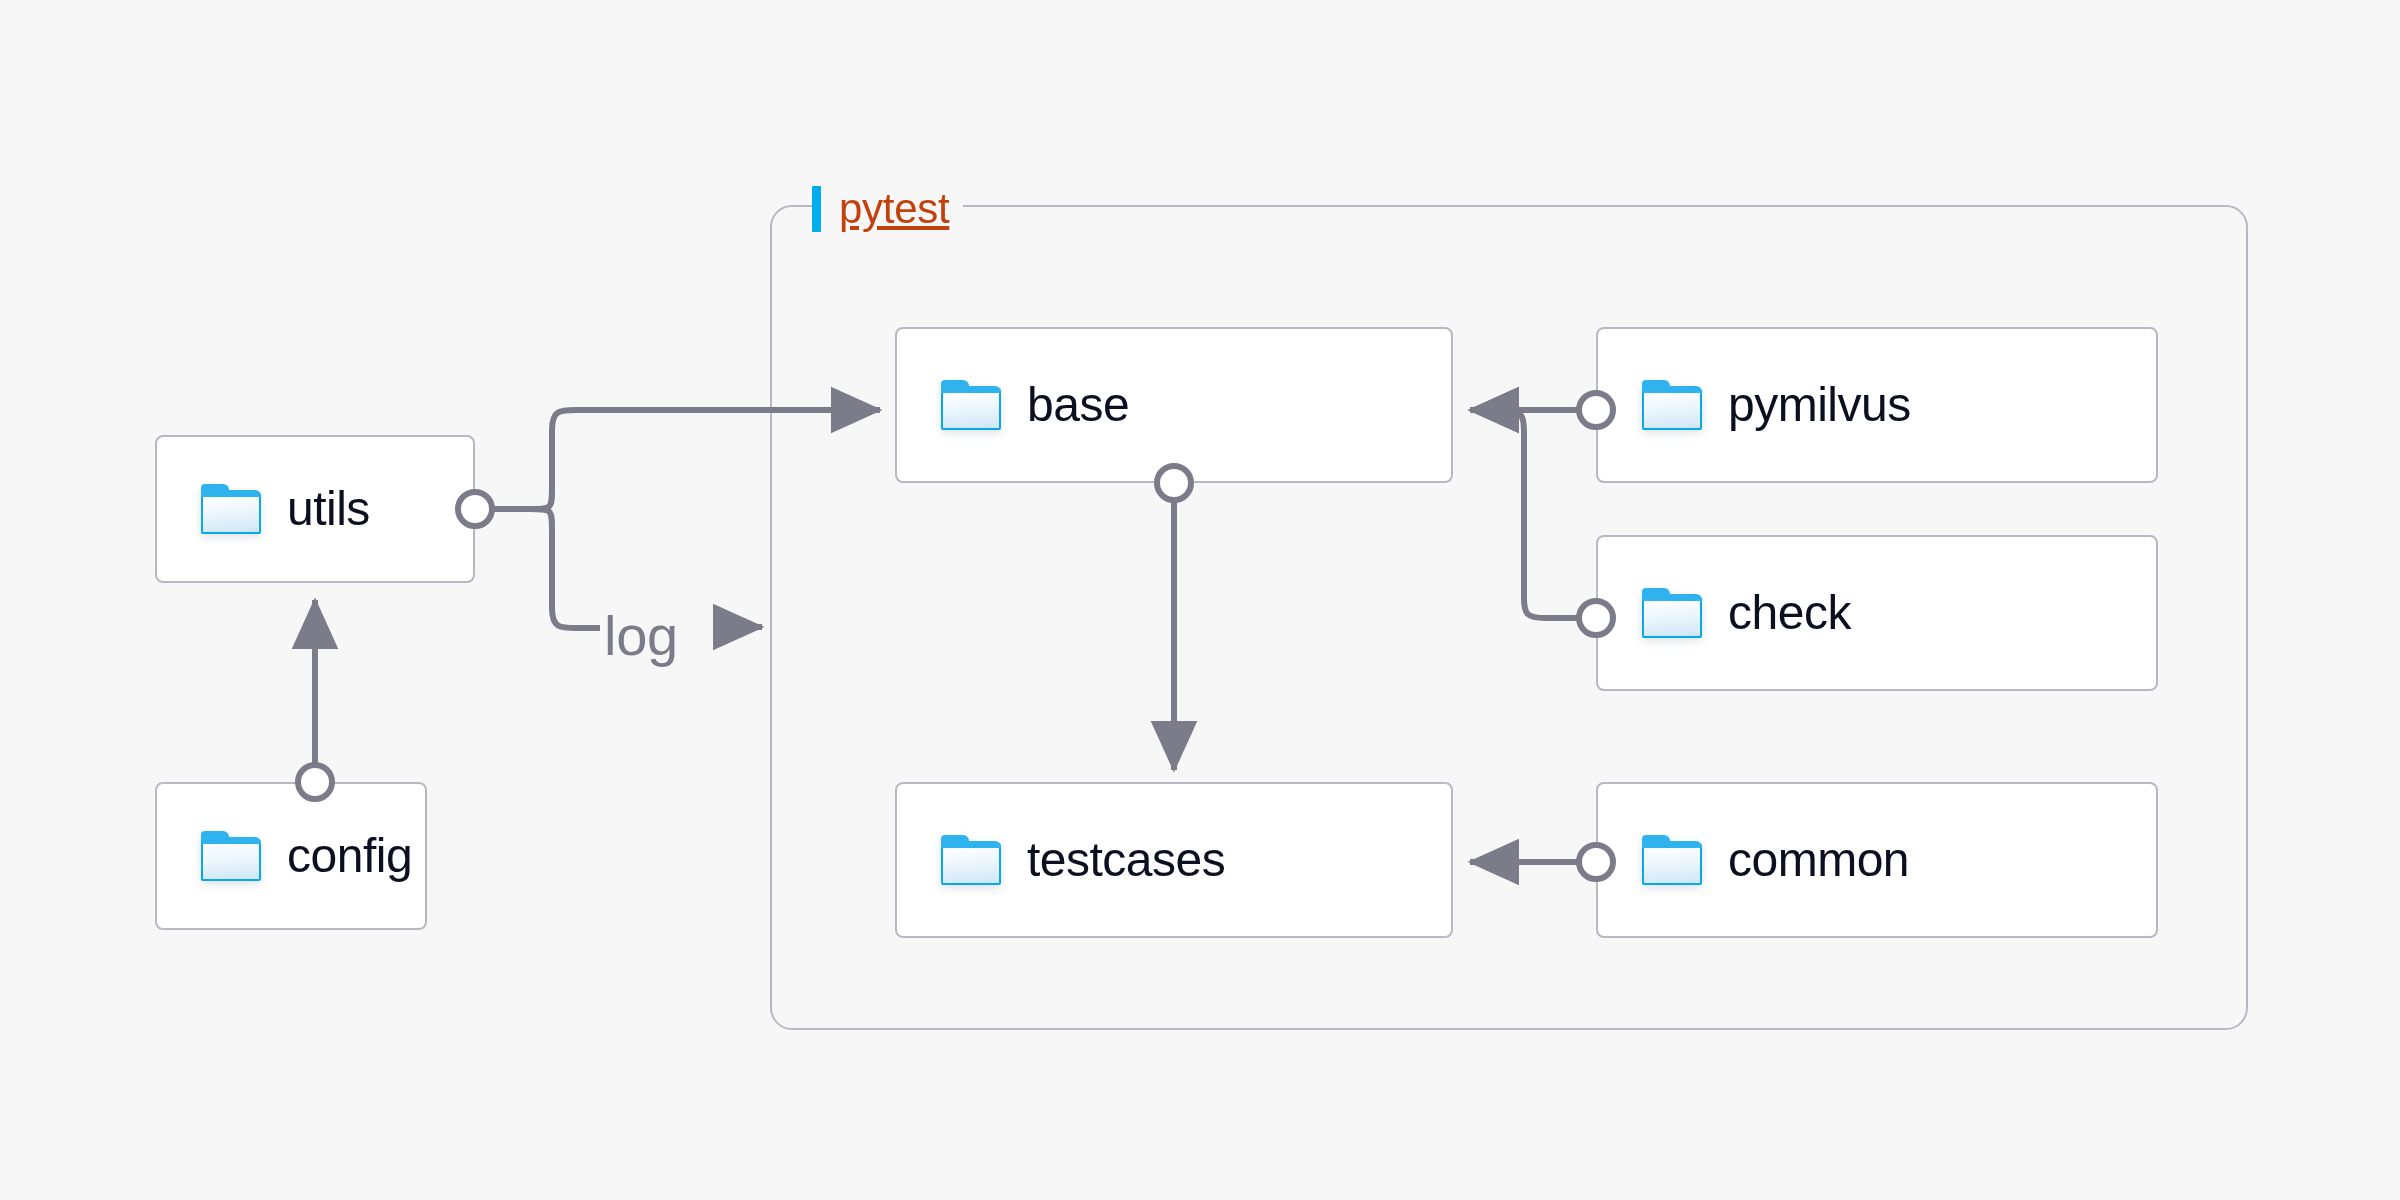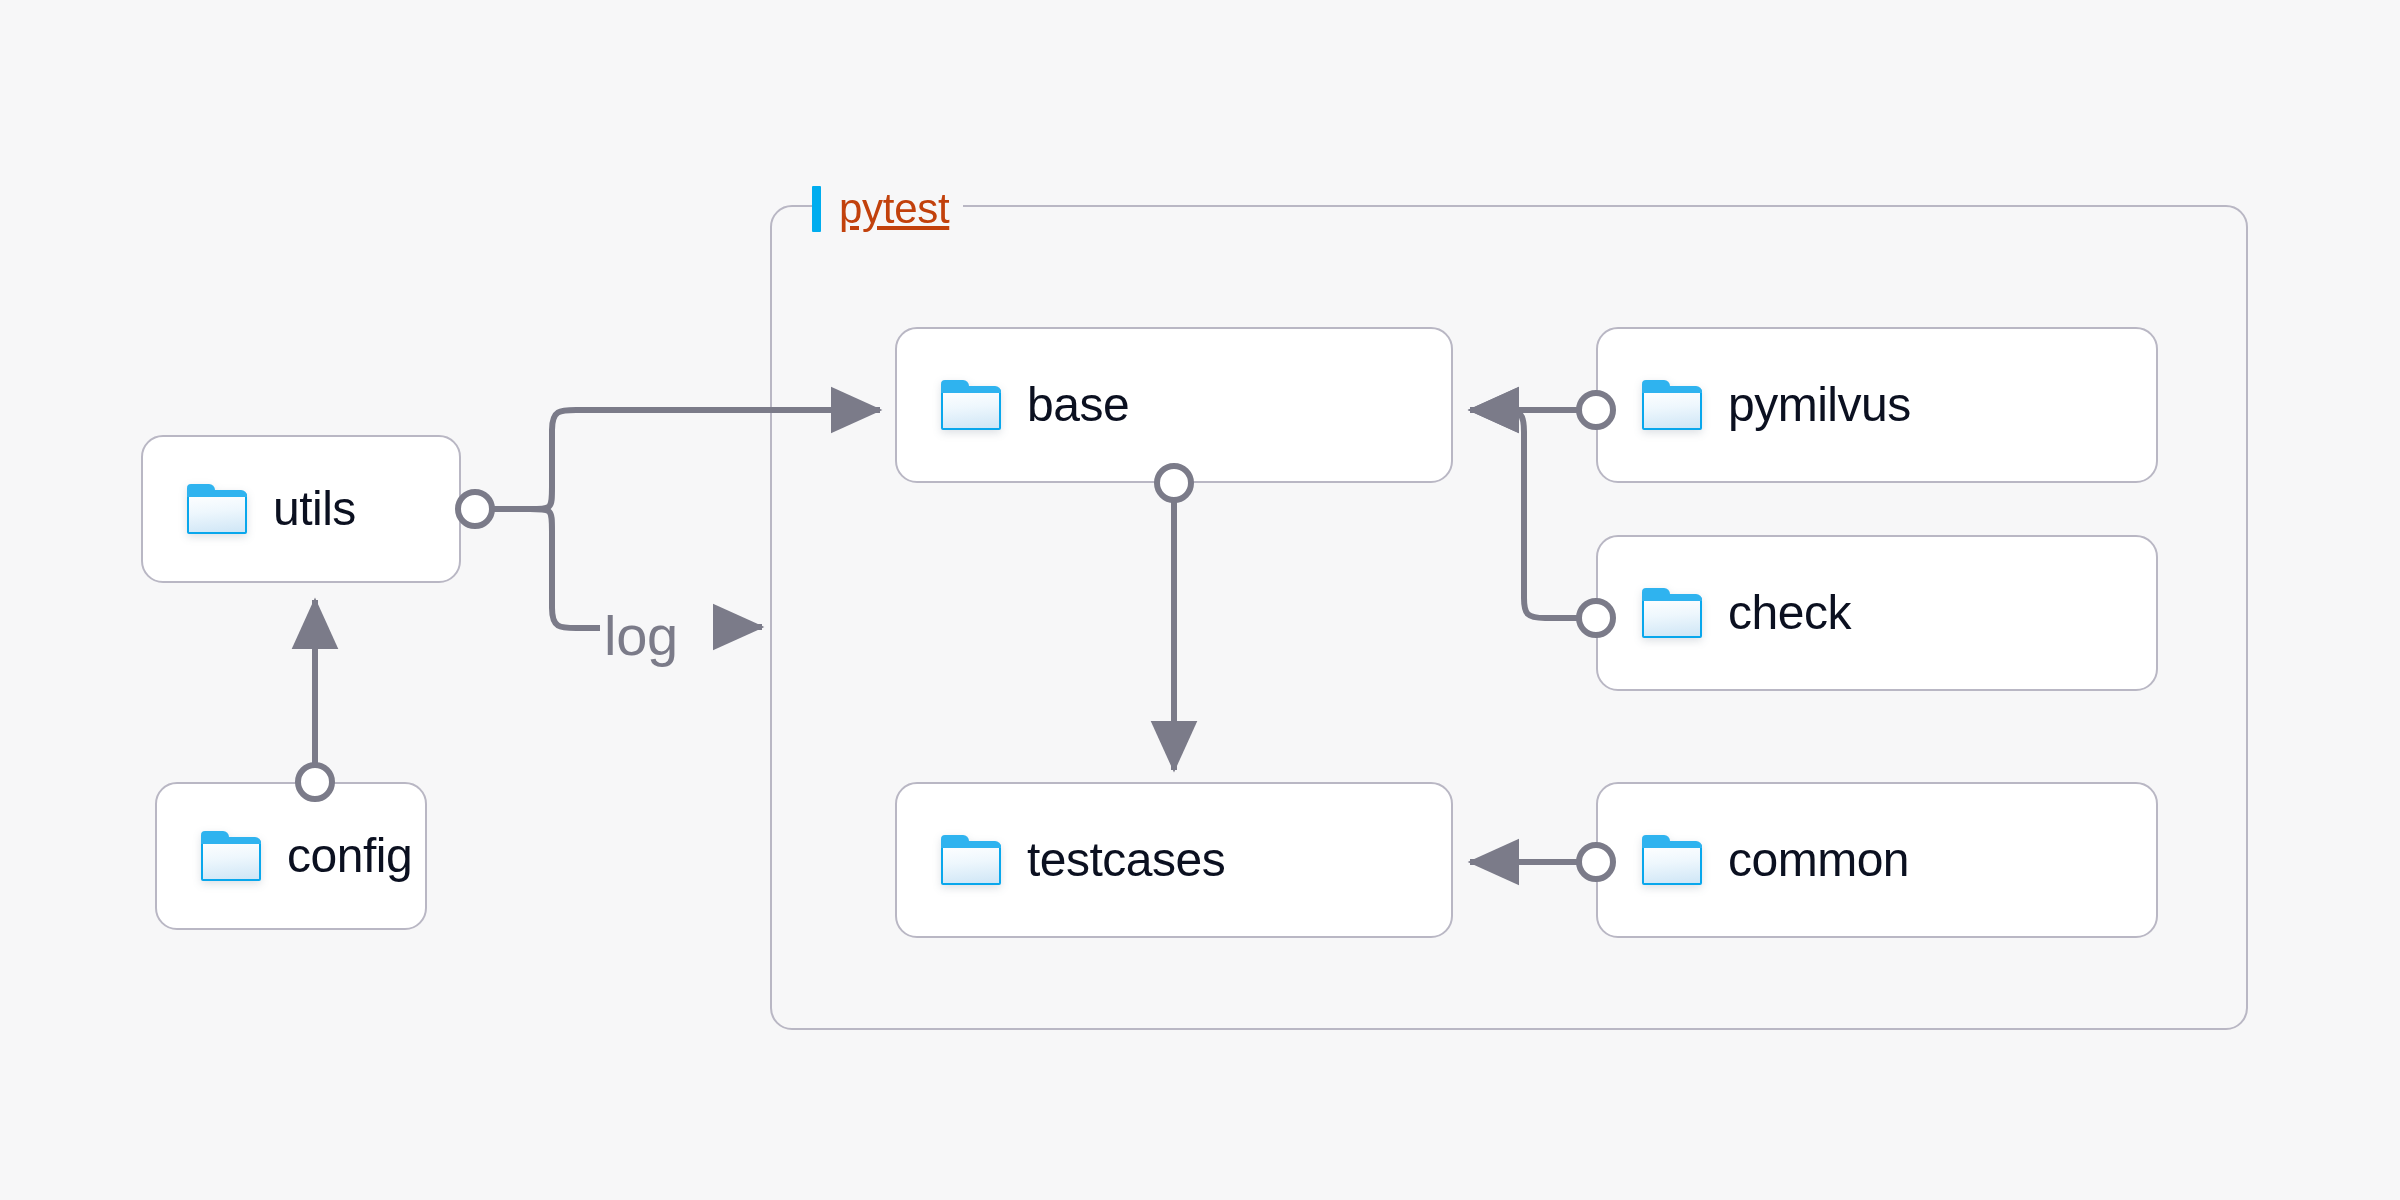--- a/index.html
+++ b/index.html
@@ -65,21 +65,21 @@
     white-space: nowrap;
     text-decoration: underline;
   }
 
   
   .node {
     position: absolute;
     box-sizing: border-box;
     background: #ffffff;
     border: 2px solid #b9b7c4;
-    border-radius: 22px;
+    border-radius: 8px;
     display: flex;
     align-items: center;
     gap: 26px;
     padding-left: 44px;
     z-index: 2;
   }
   .node-label {
     font-size: 48px;
     color: #0b1020;
     letter-spacing: -0.5px;
@@ -119,21 +119,21 @@
     position: absolute;
     left: 0;
     top: 6px;
     width: 60px;
     height: 7px;
     background: #2fb3ef;
     border-radius: 4px 6px 0 0;
   }
 
   
-  .n-utils     { left: 141px;  top: 435px;  width: 320px; height: 148px; }
+  .n-utils     { left: 155px;  top: 435px;  width: 320px; height: 148px; }
   .n-config    { left: 155px;  top: 782px;  width: 272px; height: 148px; }
   .n-base      { left: 895px;  top: 327px;  width: 558px; height: 156px; }
   .n-testcases { left: 895px;  top: 782px;  width: 558px; height: 156px; align-items: center; }
   .n-pymilvus  { left: 1596px; top: 327px;  width: 562px; height: 156px; }
   .n-check     { left: 1596px; top: 535px;  width: 562px; height: 156px; }
   .n-common    { left: 1596px; top: 782px;  width: 562px; height: 156px; }
 
   
   .edge-label {
     position: absolute;

